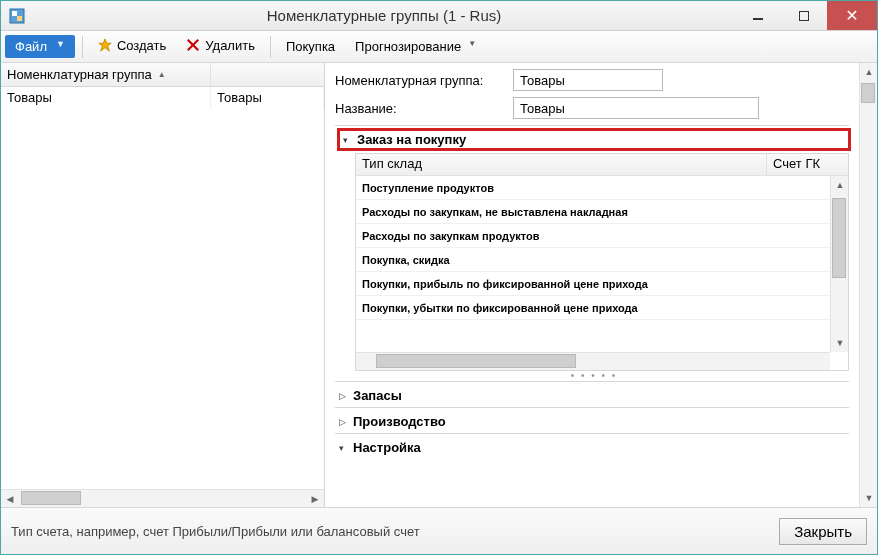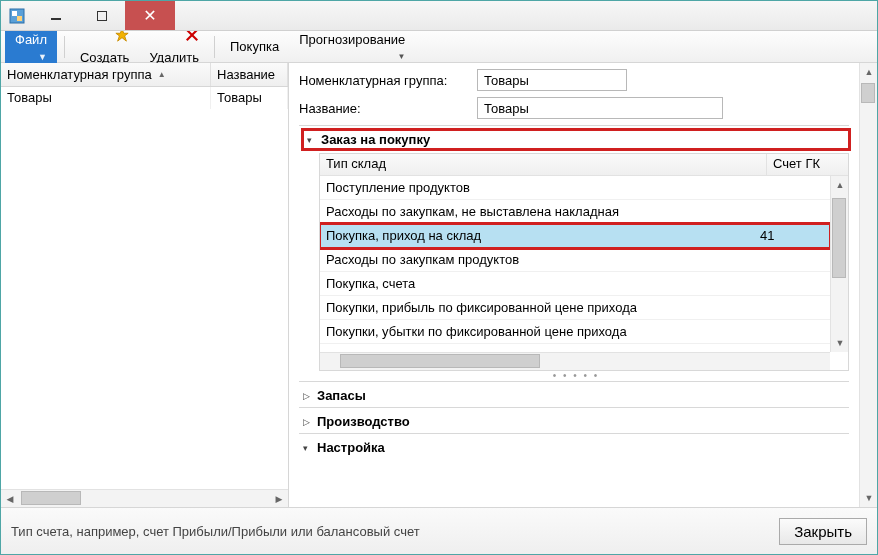--- a/index.html
+++ b/index.html
@@ -7,29 +7,29 @@
 .titlebar { height: 30px; background: linear-gradient(#f7f7f7,#eaeaea); display: flex; align-items: center; border-bottom: 1px solid #d0d0d0; position: relative; }
 .title-icon { width: 16px; height: 16px; margin: 0 8px; display: inline-block; }
 .title-icon svg { width:16px; height:16px; }
 .title-text { flex: 1; text-align: center; font-size: 15px; color: #333; }
 .winbtns { display: flex; height: 100%; }
 .winbtn { width: 46px; display: flex; align-items: center; justify-content: center; font-size: 14px; color: #333; }
 .winbtn.close { background: #c75050; color: #fff; width: 50px; font-size: 16px; }
 .min-line { width:10px; height:2px; background:#333; margin-top:6px;}
 .max-box { width:10px; height:10px; border:1px solid #333; }
 .toolbar { height: 32px; background: linear-gradient(#fdfdfd,#f0f0f0); border-bottom: 1px solid #d6d6d6; display: flex; align-items: center; padding: 0 4px; gap: 4px; }
-.tbtn { display: flex; align-items: flex-end; padding: 3px 8px; border-radius: 2px; gap: 5px; font-size: 13px; flex-direction: column; }
+.tbtn { display: flex; align-items: flex-start; padding: 3px 8px; border-radius: 2px; gap: 5px; font-size: 13px; }
 .tbtn.file { background: #2a7bd1; color: #fff; padding: 4px 10px; }
 .file-arrow { font-size: 9px; margin-left: 4px; opacity: .9; }
 .sep { width:1px; height:22px; background:#d0d0d0; margin: 0 3px; }
 .star-icon { width:14px; height:14px; }
 .del-icon { width:14px; height:14px; }
 .dd-arrow { font-size: 8px; margin-left: 2px; color: #555; }
 .content { display: flex; height: 444px; }
-.left-pane { width: 288px; border-right: 1px solid #d6d6d6; display: flex; flex-direction: column; }
+.left-pane { width: 324px; border-right: 1px solid #d6d6d6; display: flex; flex-direction: column; }
 .grid-header { display: flex; border-bottom: 1px solid #d6d6d6; background: linear-gradient(#fafafa,#efefef); height: 24px; }
 .gh-cell { padding: 3px 6px; border-right: 1px solid #e0e0e0; display: flex; align-items: center; font-size: 13px; }
 .gh-cell.sort::after { content: "▲"; font-size: 8px; margin-left: 6px; color: #666; }
 .grid-body { flex: 1; overflow: hidden; position: relative; }
 .grid-row { display: flex; height: 22px; }
 .gd-cell { padding: 3px 6px; border-right: 1px solid #f0f0f0; font-size: 13px; }
 .hscroll { height: 18px; background: #f3f3f3; border-top: 1px solid #e2e2e2; position: relative; }
 .hscroll-thumb { position: absolute; left: 0; top: 1px; height: 14px; width: 60px; background: #cfcfcf; border: 1px solid #b8b8b8; }
 .hscroll .arrow { position:absolute; top:0; width:18px; height:18px; display:flex; align-items:center; justify-content:center; font-size:9px; color:#666;}
 .hs-left{left:0;} .hs-right{right:0;}
@@ -44,21 +44,21 @@
 .sh-tri.expanded::before { content:"▾"; }
 .section.red .section-header { outline: 3px solid #d02020; outline-offset: -1px; padding: 2px 4px; }
 .section.red .section-header .sh-label { font-weight: bold; }
 .inner-table-wrap { margin: 4px 0 4px 16px; border: 1px solid #d8d8d8; position: relative; height: 218px; background: #fff; }
 .itbl-head { display: flex; background: linear-gradient(#fafafa,#efefef); border-bottom: 1px solid #e2e2e2; height: 22px; }
 .ith-cell { padding: 2px 6px; font-size: 13px; }
 .ith-cell.c2 { border-left: 1px solid #e2e2e2; }
 .itbl-body { position: absolute; top: 22px; bottom: 18px; left: 0; right: 18px; overflow: hidden; }
 .itbl-row { display: flex; height: 24px; align-items: center; border-bottom: 1px solid #f0f0f0; padding: 0 6px; }
 .itbl-row.sel { background: #b7e0f2; }
-.itbl-row .c1 { flex: 1; font-size: 13px; }
+.itbl-row .c1 { flex: 1; font-size: 11px; font-weight: bold; }
 .itbl-row .c2 { width: 64px; font-size: 13px; text-align: left; }
 .redframe { outline: 3px solid #d02020; outline-offset: -1px; }
 .itbl-vscroll { position: absolute; top: 22px; right: 0; bottom: 18px; width: 18px; background: #f3f3f3; border-left: 1px solid #e2e2e2; }
 .itbl-vscroll .thumb { position: absolute; left:1px; top: 22px; width: 14px; height: 80px; background: #cfcfcf; border:1px solid #b8b8b8;}
 .itbl-vscroll .varrow { position:absolute; left:0; width:18px; height:18px; display:flex; align-items:center; justify-content:center; font-size:9px; color:#666;}
 .vs-up{top:0;} .vs-down{bottom:0;}
 .itbl-hscroll { position:absolute; left:0; right:18px; bottom:0; height:18px; background:#f3f3f3; border-top:1px solid #e2e2e2;}
 .itbl-hscroll .thumb2 { position:absolute; left:20px; top:1px; height:14px; width:200px; background:#cfcfcf; border:1px solid #b8b8b8;}
 .grip-dots { text-align:center; font-size:10px; color:#999; letter-spacing:2px; line-height:6px; margin-top:-2px; }
 .right-vscroll { position: absolute; right: 0; top: 0; bottom: 0; width: 18px; background: #f3f3f3; border-left:1px solid #e2e2e2; }
@@ -71,20 +71,21 @@
 <body>
 
 <div class="titlebar">
   <span class="title-icon">
     <svg viewBox="0 0 16 16">
         <rect x="1" y="1" width="14" height="14" fill="#5aa0d8" stroke="#2a6fa8"></rect>
         <rect x="3" y="3" width="5" height="5" fill="#fff"></rect>
         <rect x="8" y="8" width="5" height="5" fill="#ffd37a"></rect>
       </svg>
   </span>
+  <div class="title-text">Номенклатурные группы (1 - Rus)</div>
   <div class="winbtns">
     <div class="winbtn">
         <span class="min-line"></span>
       </div>
     <div class="winbtn">
         <span class="max-box"></span>
       </div>
     <div class="winbtn close">✕</div>
   </div>
 </div>
@@ -119,21 +120,20 @@
   <div class="tbtn">
     <span>Прогнозирование</span>
     <span class="dd-arrow">▼</span>
   </div>
 </div>
 
 <div class="content">
   <div class="left-pane">
     <div class="grid-header">
       <div class="gh-cell sort" style="width:210px">Номенклатурная группа</div>
-      <div class="gh-cell" style="flex:1">Название</div>
     </div>
     <div class="grid-body">
       <div class="grid-row">
         <div class="gd-cell" style="width:210px">Товары</div>
         <div class="gd-cell" style="flex:1">Товары</div>
       </div>
     </div>
     <div class="hscroll">
       <div class="arrow hs-left">◀</div>
       <div class="hscroll-thumb" style="left:20px"></div>
@@ -164,30 +164,26 @@
         </div>
         <div class="itbl-body" id="itbl-body">
               <div class="itbl-row">
                 <div class="c1">Поступление продуктов</div>
                 <div class="c2"></div>
               </div>
               <div class="itbl-row">
                 <div class="c1">Расходы по закупкам, не выставлена накладная</div>
                 <div class="c2"></div>
               </div>
-              <div class="itbl-row sel redframe">
-                <div class="c1">Покупка, приход на склад</div>
-                <div class="c2">41</div>
-              </div>
               <div class="itbl-row">
                 <div class="c1">Расходы по закупкам продуктов</div>
                 <div class="c2"></div>
               </div>
               <div class="itbl-row">
-                <div class="c1">Покупка, счета</div>
+                <div class="c1">Покупка, скидка</div>
                 <div class="c2"></div>
               </div>
               <div class="itbl-row">
                 <div class="c1">Покупки, прибыль по фиксированной цене прихода</div>
                 <div class="c2"></div>
               </div>
               <div class="itbl-row">
                 <div class="c1">Покупки, убытки по фиксированной цене прихода</div>
                 <div class="c2"></div>
               </div>

